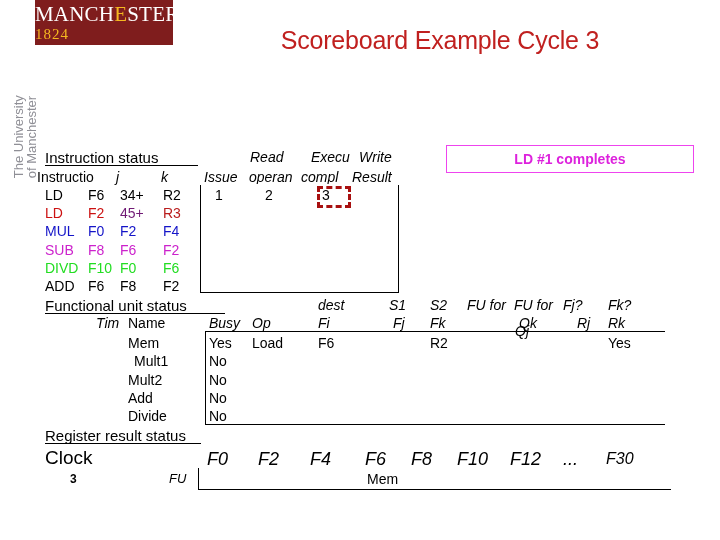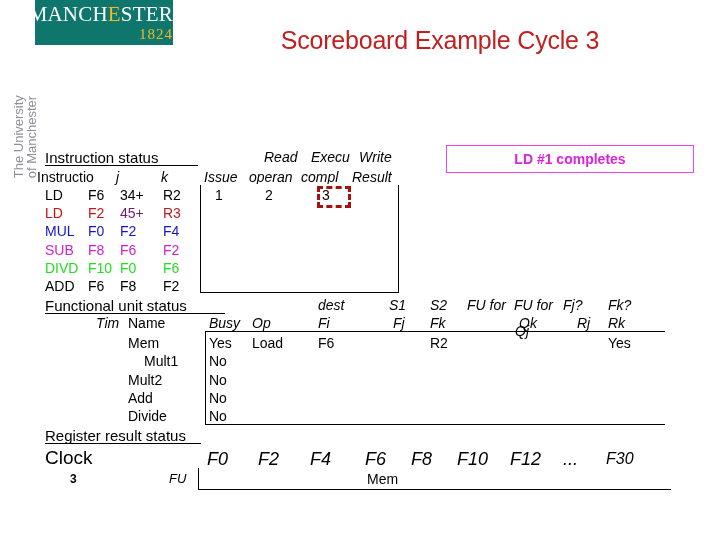--- a/index.html
+++ b/index.html
@@ -17,24 +17,24 @@
     color: #000000;
   }
 
   
   #logo-block {
     position: absolute;
     left: 35px;
     top: 0px;
     width: 138px;
     height: 45px;
-    background: #0f766e;
+    background: #7f1d1d;
     display: flex;
     flex-direction: column;
-    align-items: flex-end;
+    align-items: flex-start;
     justify-content: center;
   }
   #logo-wordmark {
     font-family: "Liberation Serif", serif;
     font-size: 21px;
     letter-spacing: 0.2px;
     color: #ffffff;
     line-height: 1;
     white-space: nowrap;
   }
@@ -146,21 +146,21 @@
 </div>
 
 <div id="slide-title">Scoreboard Example Cycle 3</div>
 
 <div id="callout-ld-completes">
   <span class="txt">LD #1 completes</span>
 </div>
 
 <div class="section-label" style="left:45px; top:150px; width:153px;">Instruction status</div>
 
-<div class="cell ital" style="left:264px; top:150px;">Read</div>
+<div class="cell ital" style="left:250px; top:150px;">Read</div>
 <div class="cell ital clip" style="left:311px; top:150px; width:44px;">Execu</div>
 <div class="cell ital" style="left:359px; top:150px;">Write</div>
 
 <div class="cell clip" style="left:37px; top:170px; width:62px;">Instructio</div>
 <div class="cell ital" style="left:116px; top:170px;">j</div>
 <div class="cell ital" style="left:161px; top:170px;">k</div>
 <div class="cell ital" style="left:204px; top:170px;">Issue</div>
 <div class="cell ital clip" style="left:249px; top:170px; width:47px;">operan</div>
 <div class="cell ital clip" style="left:301px; top:170px; width:44px;">compl</div>
 <div class="cell ital" style="left:352px; top:170px;">Result</div>
@@ -227,21 +227,21 @@
 <div class="vrule" style="left:205px; top:331px; height:94px;"></div>
 <div class="hrule" style="left:205px; top:424px; width:460px;"></div>
 
 <div id="fu-rows">
     <div class="cell" style="left: 128px; top: 336px;">Mem</div>
     <div class="cell" style="left: 209px; top: 336px;">Yes</div>
     <div class="cell" style="left: 252px; top: 336px;">Load</div>
     <div class="cell" style="left: 318px; top: 336px;">F6</div>
     <div class="cell" style="left: 430px; top: 336px;">R2</div>
     <div class="cell" style="left: 608px; top: 336px;">Yes</div>
-    <div class="cell" style="left: 144px; top: 354px;">Mult1</div>
+    <div class="cell" style="left: 134px; top: 354px;">Mult1</div>
     <div class="cell" style="left: 209px; top: 354px;">No</div>
     <div class="cell" style="left: 128px; top: 373px;">Mult2</div>
     <div class="cell" style="left: 209px; top: 373px;">No</div>
     <div class="cell" style="left: 128px; top: 391px;">Add</div>
     <div class="cell" style="left: 209px; top: 391px;">No</div>
     <div class="cell" style="left: 128px; top: 409px;">Divide</div>
     <div class="cell" style="left: 209px; top: 409px;">No</div>
   </div>
 
 <div class="section-label" style="left:45px; top:428px; width:156px;">Register result status</div>

